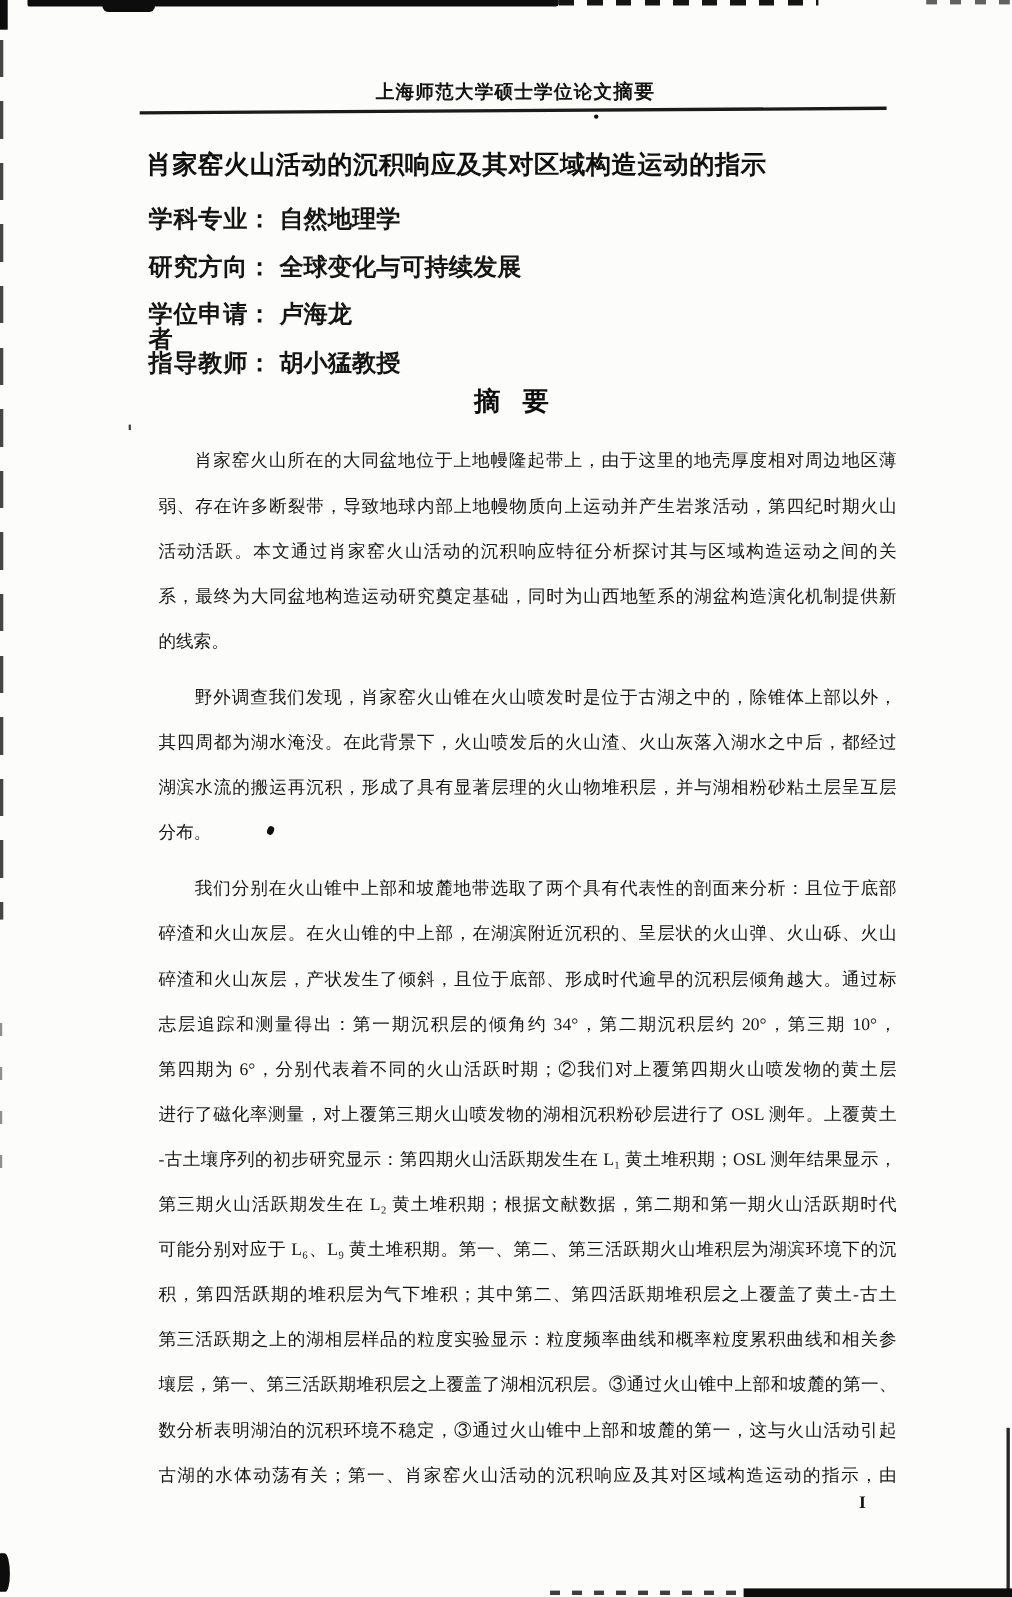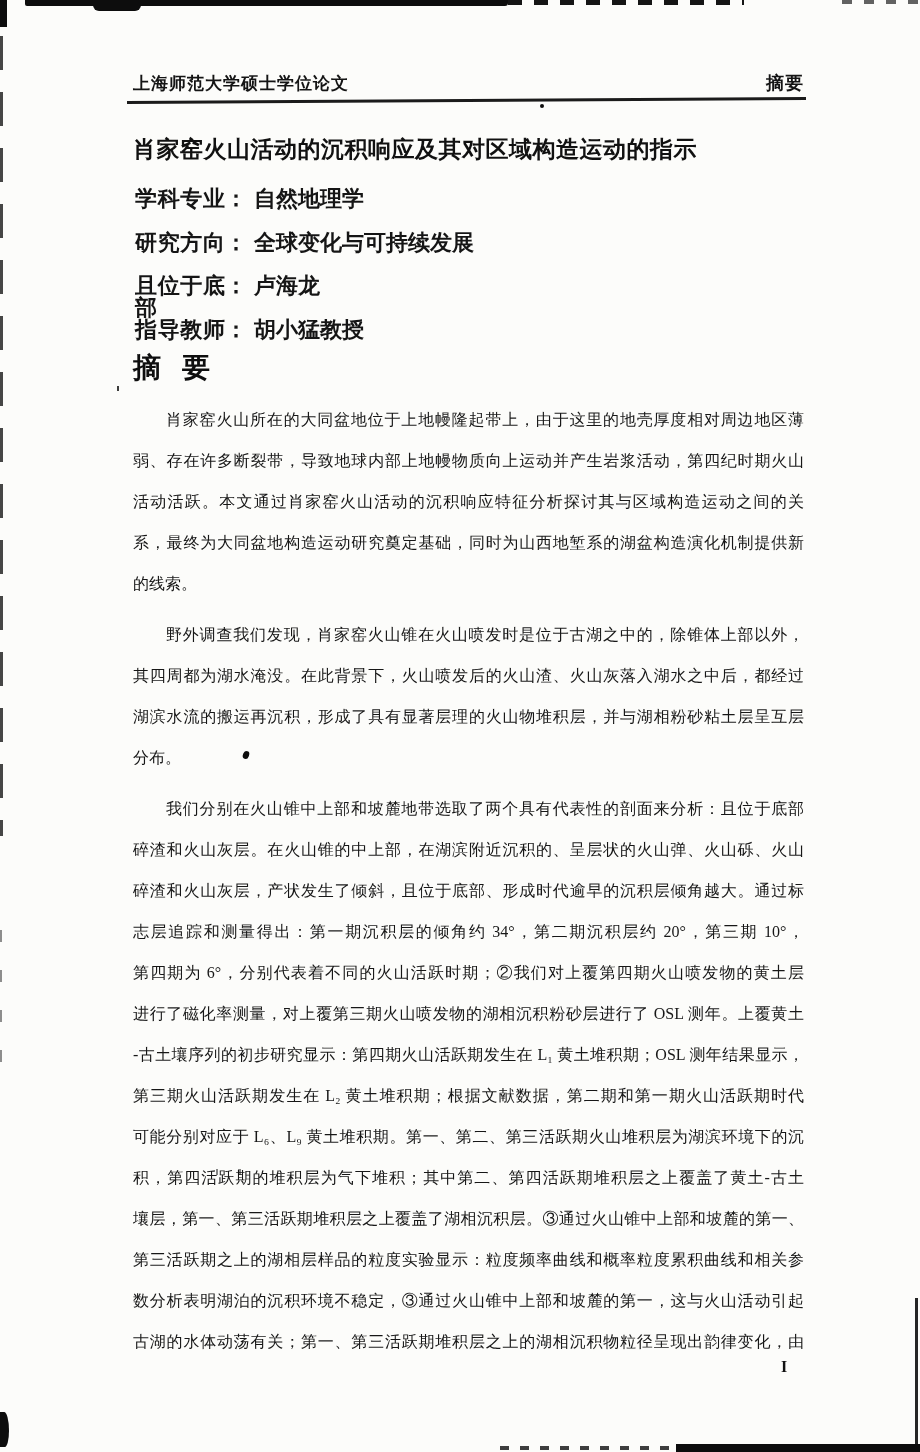--- a/index.html
+++ b/index.html
@@ -8,21 +8,21 @@
     width:920px;height:1452px;
     margin:0 auto;
     background:#fcfcfa;
     font-family:"Liberation Serif","DejaVu Serif",serif;
     color:#161616;
     overflow:hidden;
   }
   
   .running-head{
     position:absolute;left:133px;top:71px;width:671px;
-    display:flex;justify-content:space-between;align-items:flex-end;
+    display:flex;justify-content:center;align-items:flex-end;
     font-size:17px;font-weight:600;letter-spacing:1px;color:#141414;
   }
   .running-head .rh-right{font-size:18px;}
   .header-rule{
     position:absolute;left:127px;top:99px;width:679px;height:2.6px;
     background:#1b1b1b;transform:rotate(-0.35deg);
   }
   
   .thesis-title{
     position:absolute;left:133px;top:134px;width:671px;
@@ -34,25 +34,25 @@
   .meta-row{height:43.5px;display:flex;align-items:flex-start;line-height:22px;font-weight:600;}
   .meta-label{
     display:inline-block;width:90px;
     text-align:justify;text-align-last:justify;
   }
   .meta-colon{display:inline-block;}
   .meta-value{margin-left:7px;}
   
   .abstract-heading{
     position:absolute;left:133px;top:349px;width:671px;
-    font-size:28px;font-weight:bold;
+    text-align:center;font-size:24px;font-weight:bold;
     letter-spacing:7px;color:#0e0e0e;
   }
   
-  .body-text{position:absolute;left:133px;top:399px;width:671px;}
+  .body-text{position:absolute;left:144px;top:399px;width:671px;}
   .para{margin:0;padding:0;}
   .para + .para{margin-top:10px;font-family:Liberation Serif, serif;}
   .line{
     font-size:16px;line-height:41px;height:41px;overflow:hidden;
     text-align:justify;text-align-last:justify;
     font-weight:500;color:#171717;
   }
   .line.indent{text-indent:33px;}
   .line.short{text-align-last:left;}
   
@@ -112,21 +112,21 @@
       <span class="meta-label">学科专业</span>
         <span class="meta-colon">：</span>
         <span class="meta-value">自然地理学</span>
     </div>
     <div class="meta-row">
       <span class="meta-label">研究方向</span>
         <span class="meta-colon">：</span>
         <span class="meta-value">全球变化与可持续发展</span>
     </div>
     <div class="meta-row">
-      <span class="meta-label">且位于底部</span>
+      <span class="meta-label">学位申请者</span>
         <span class="meta-colon">：</span>
         <span class="meta-value">卢海龙</span>
     </div>
     <div class="meta-row">
       <span class="meta-label">指导教师</span>
         <span class="meta-colon">：</span>
         <span class="meta-value">胡小猛教授</span>
     </div>
   </div>
 
@@ -150,24 +150,24 @@
       <div class="line indent">我们分别在火山锥中上部和坡麓地带选取了两个具有代表性的剖面来分析：且位于底部</div>
       <div class="line">碎渣和火山灰层。在火山锥的中上部，在湖滨附近沉积的、呈层状的火山弹、火山砾、火山</div>
       <div class="line">碎渣和火山灰层，产状发生了倾斜，且位于底部、形成时代逾早的沉积层倾角越大。通过标</div>
       <div class="line">志层追踪和测量得出：第一期沉积层的倾角约 34°，第二期沉积层约 20°，第三期 10°，</div>
       <div class="line">第四期为 6°，分别代表着不同的火山活跃时期；②我们对上覆第四期火山喷发物的黄土层</div>
       <div class="line">进行了磁化率测量，对上覆第三期火山喷发物的湖相沉积粉砂层进行了 OSL 测年。上覆黄土</div>
       <div class="line">-古土壤序列的初步研究显示：第四期火山活跃期发生在 L₁ 黄土堆积期；OSL 测年结果显示，</div>
       <div class="line">第三期火山活跃期发生在 L₂ 黄土堆积期；根据文献数据，第二期和第一期火山活跃期时代</div>
       <div class="line">可能分别对应于 L₆、L₉ 黄土堆积期。第一、第二、第三活跃期火山堆积层为湖滨环境下的沉</div>
       <div class="line">积，第四活跃期的堆积层为气下堆积；其中第二、第四活跃期堆积层之上覆盖了黄土-古土</div>
+      <div class="line">第三活跃期之上的湖相层样品的粒度实验显示：粒度频率曲线和概率粒度累积曲线和相关参</div>
       <div class="line">壤层，第一、第三活跃期堆积层之上覆盖了湖相沉积层。③通过火山锥中上部和坡麓的第一、</div>
-      <div class="line">第三活跃期之上的湖相层样品的粒度实验显示：粒度频率曲线和概率粒度累积曲线和相关参</div>
       <div class="line">数分析表明湖泊的沉积环境不稳定，③通过火山锥中上部和坡麓的第一，这与火山活动引起</div>
-      <div class="line">古湖的水体动荡有关；第一、第三活跃期堆积层之上的湖相沉积物粒径呈现出韵律变化，由</div>
+      <div class="line">古湖的水体动荡有关；第一、肖家窑火山活动的沉积响应及其对区域构造运动的指示，由</div>
     </div>
   </div>
 
   <div class="page-number">I</div>
 
   <div class="art art-top-corner"></div>
   <div class="art art-top-bar"></div>
   <div class="art art-top-blob"></div>
   <div class="art art-top-dashes"></div>
   <div class="art art-top-dashes2"></div>

